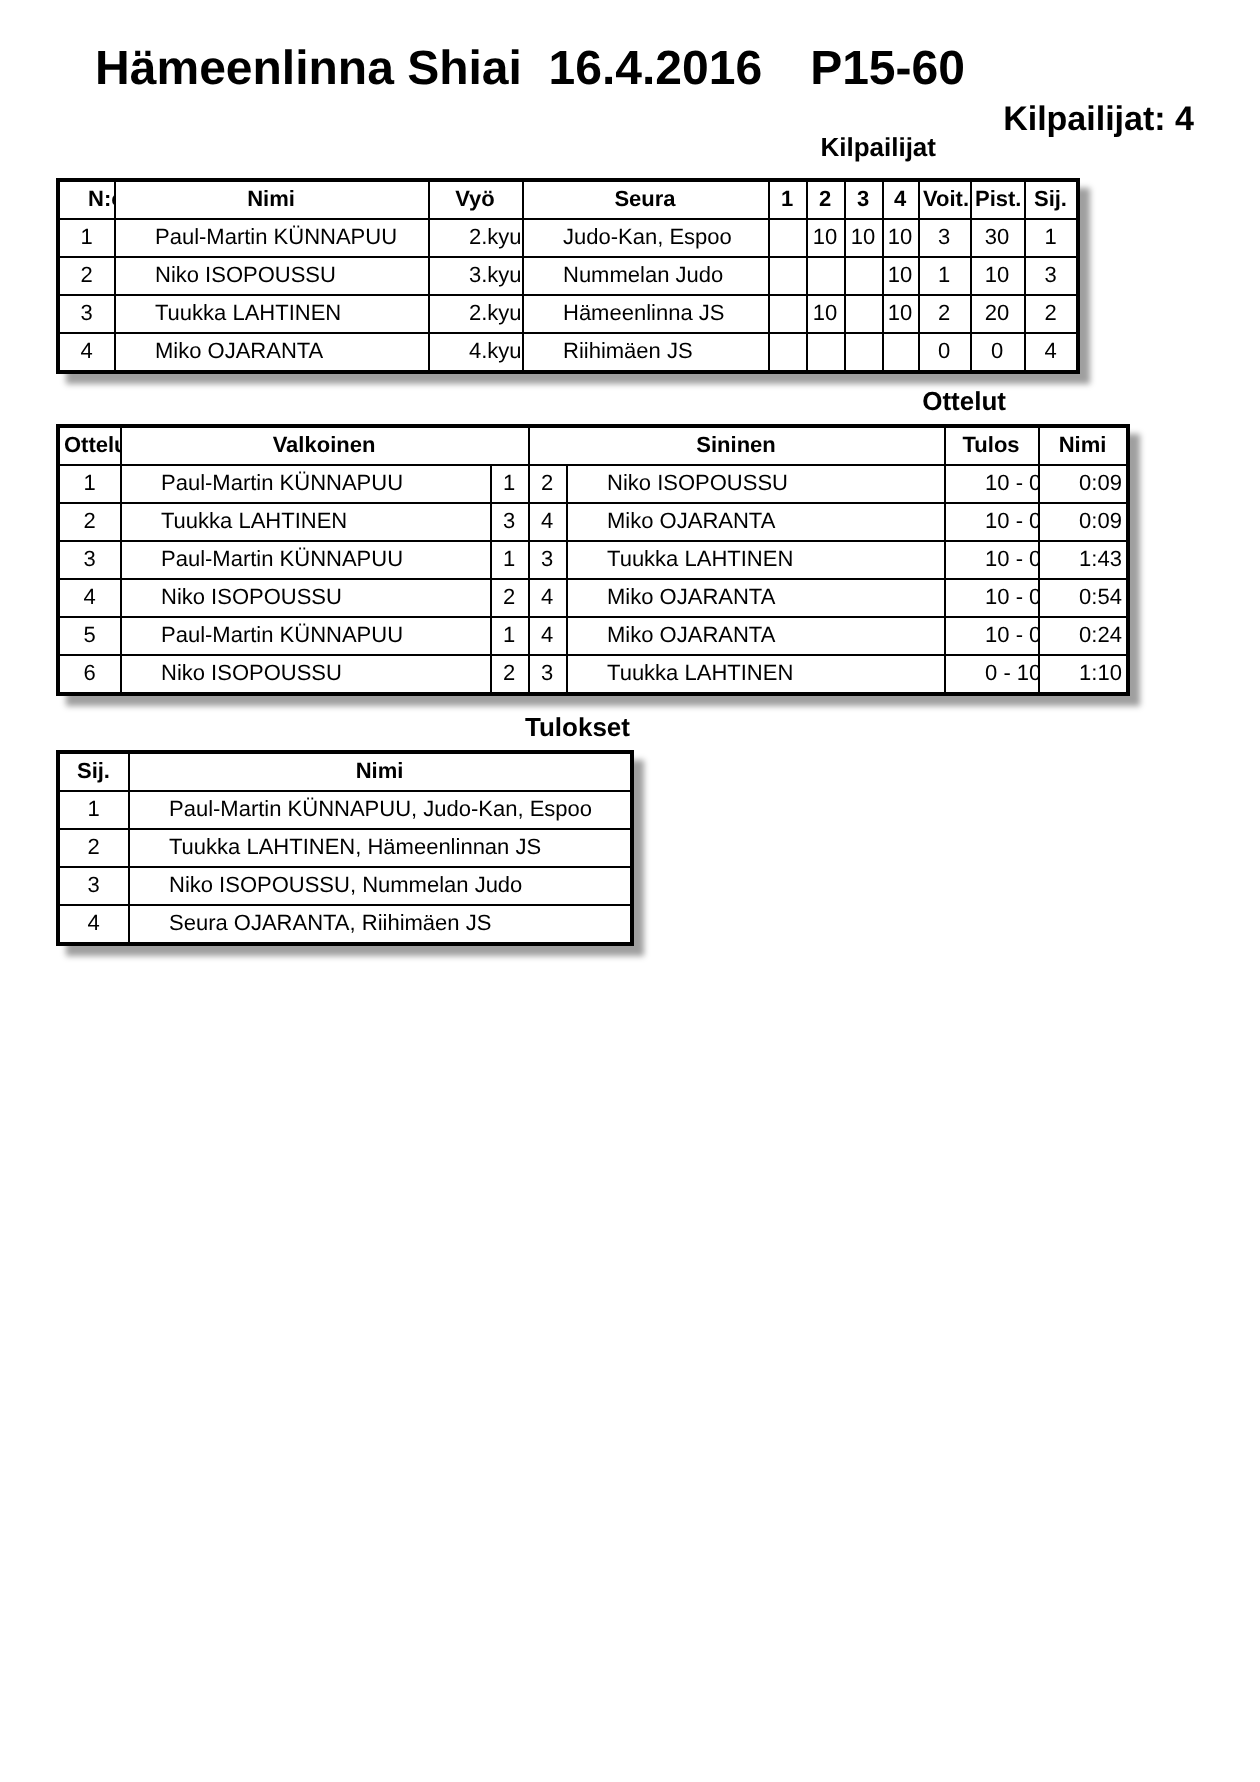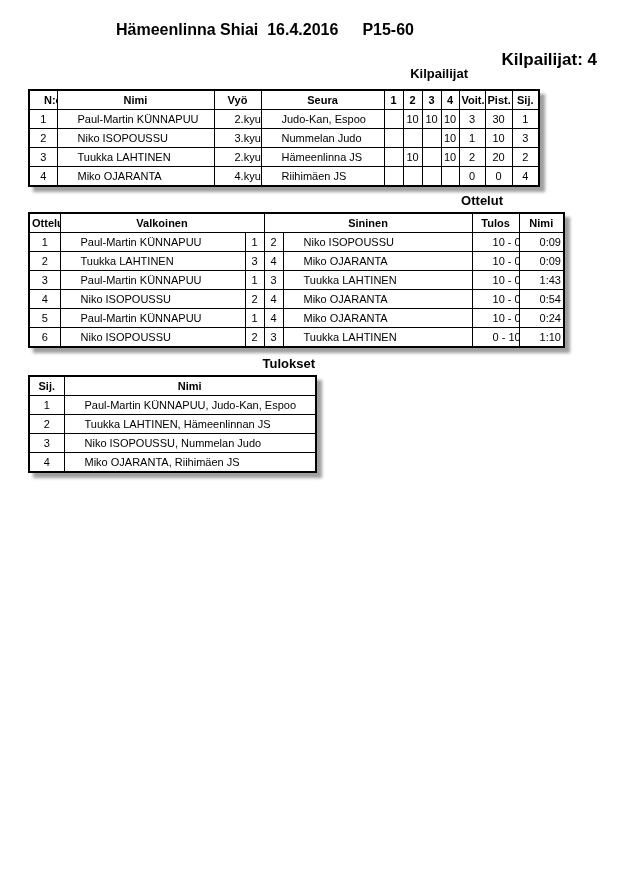--- a/index.html
+++ b/index.html
@@ -3,21 +3,21 @@
 <meta charset="utf-8">
 <style>
   html,body{margin:0;padding:0;}
   body{
     width:630px;height:891px;background:#ffffff;color:#000;
     font-family:"Liberation Sans","DejaVu Sans",sans-serif;
     position:relative;overflow:hidden;
   }
   .page-title{
     position:absolute;top:21px;left:0;width:530px;
-    text-align:center;font-size:16px;font-weight:bold;
+    text-align:center;font-size:24px;font-weight:bold;
     white-space:pre;
   }
   .page-title .cat{margin-left:24px;}
   .competitor-count{
     position:absolute;top:50px;right:33px;
     font-size:17px;font-weight:bold;
   }
   .section-heading{
     position:absolute;text-align:right;
     font-size:13px;font-weight:bold;
@@ -230,16 +230,16 @@
   <tr>
     <td>2</td>
     <td class="l">Tuukka LAHTINEN, Hämeenlinnan JS</td>
   </tr>
   <tr>
     <td>3</td>
     <td class="l">Niko ISOPOUSSU, Nummelan Judo</td>
   </tr>
   <tr>
     <td>4</td>
-    <td class="l">Miko OJARANTA, Riihimäen JS</td>
+    <td class="l">Seura OJARANTA, Riihimäen JS</td>
   </tr>
 </tbody>
   </table>
 
 </body></html>

